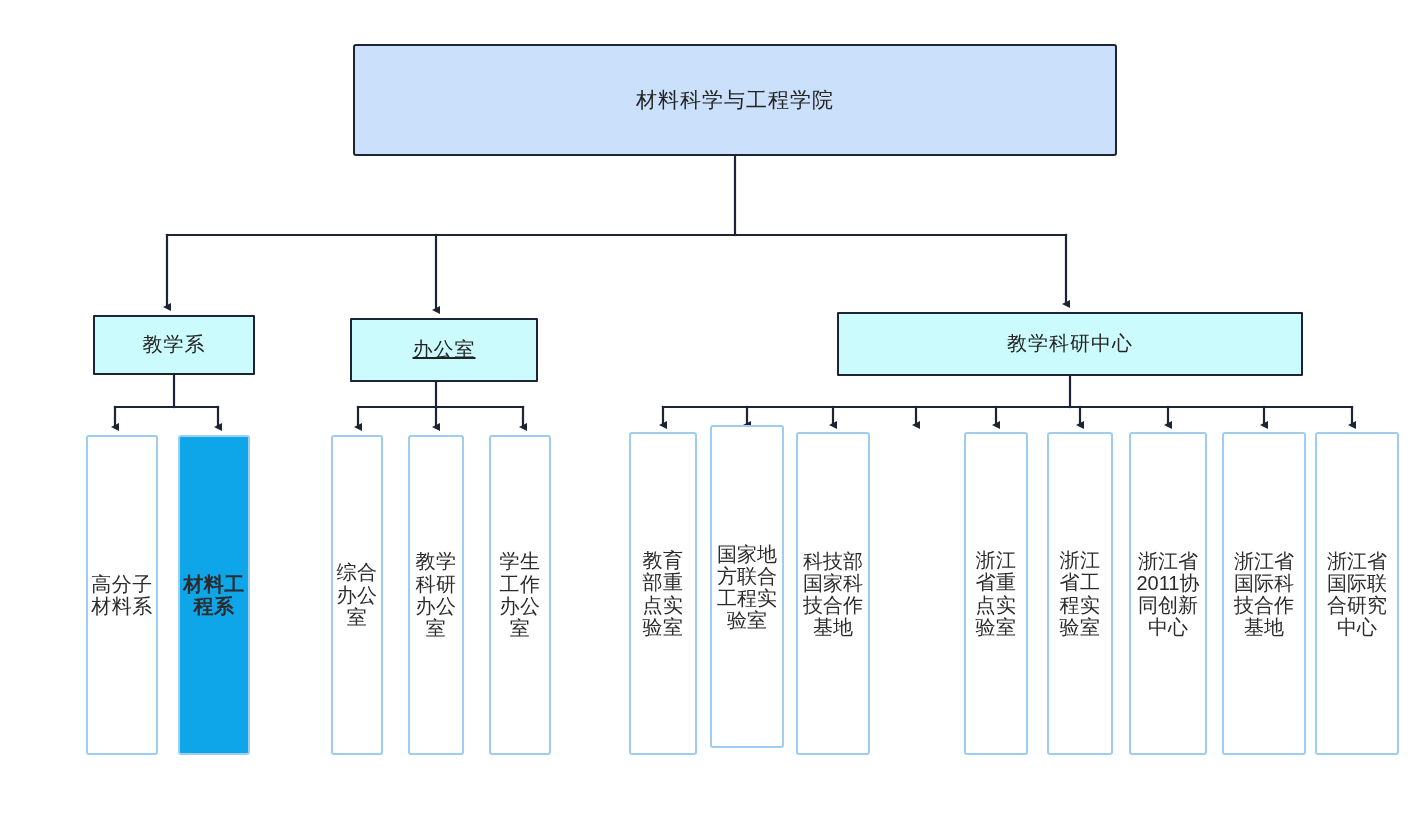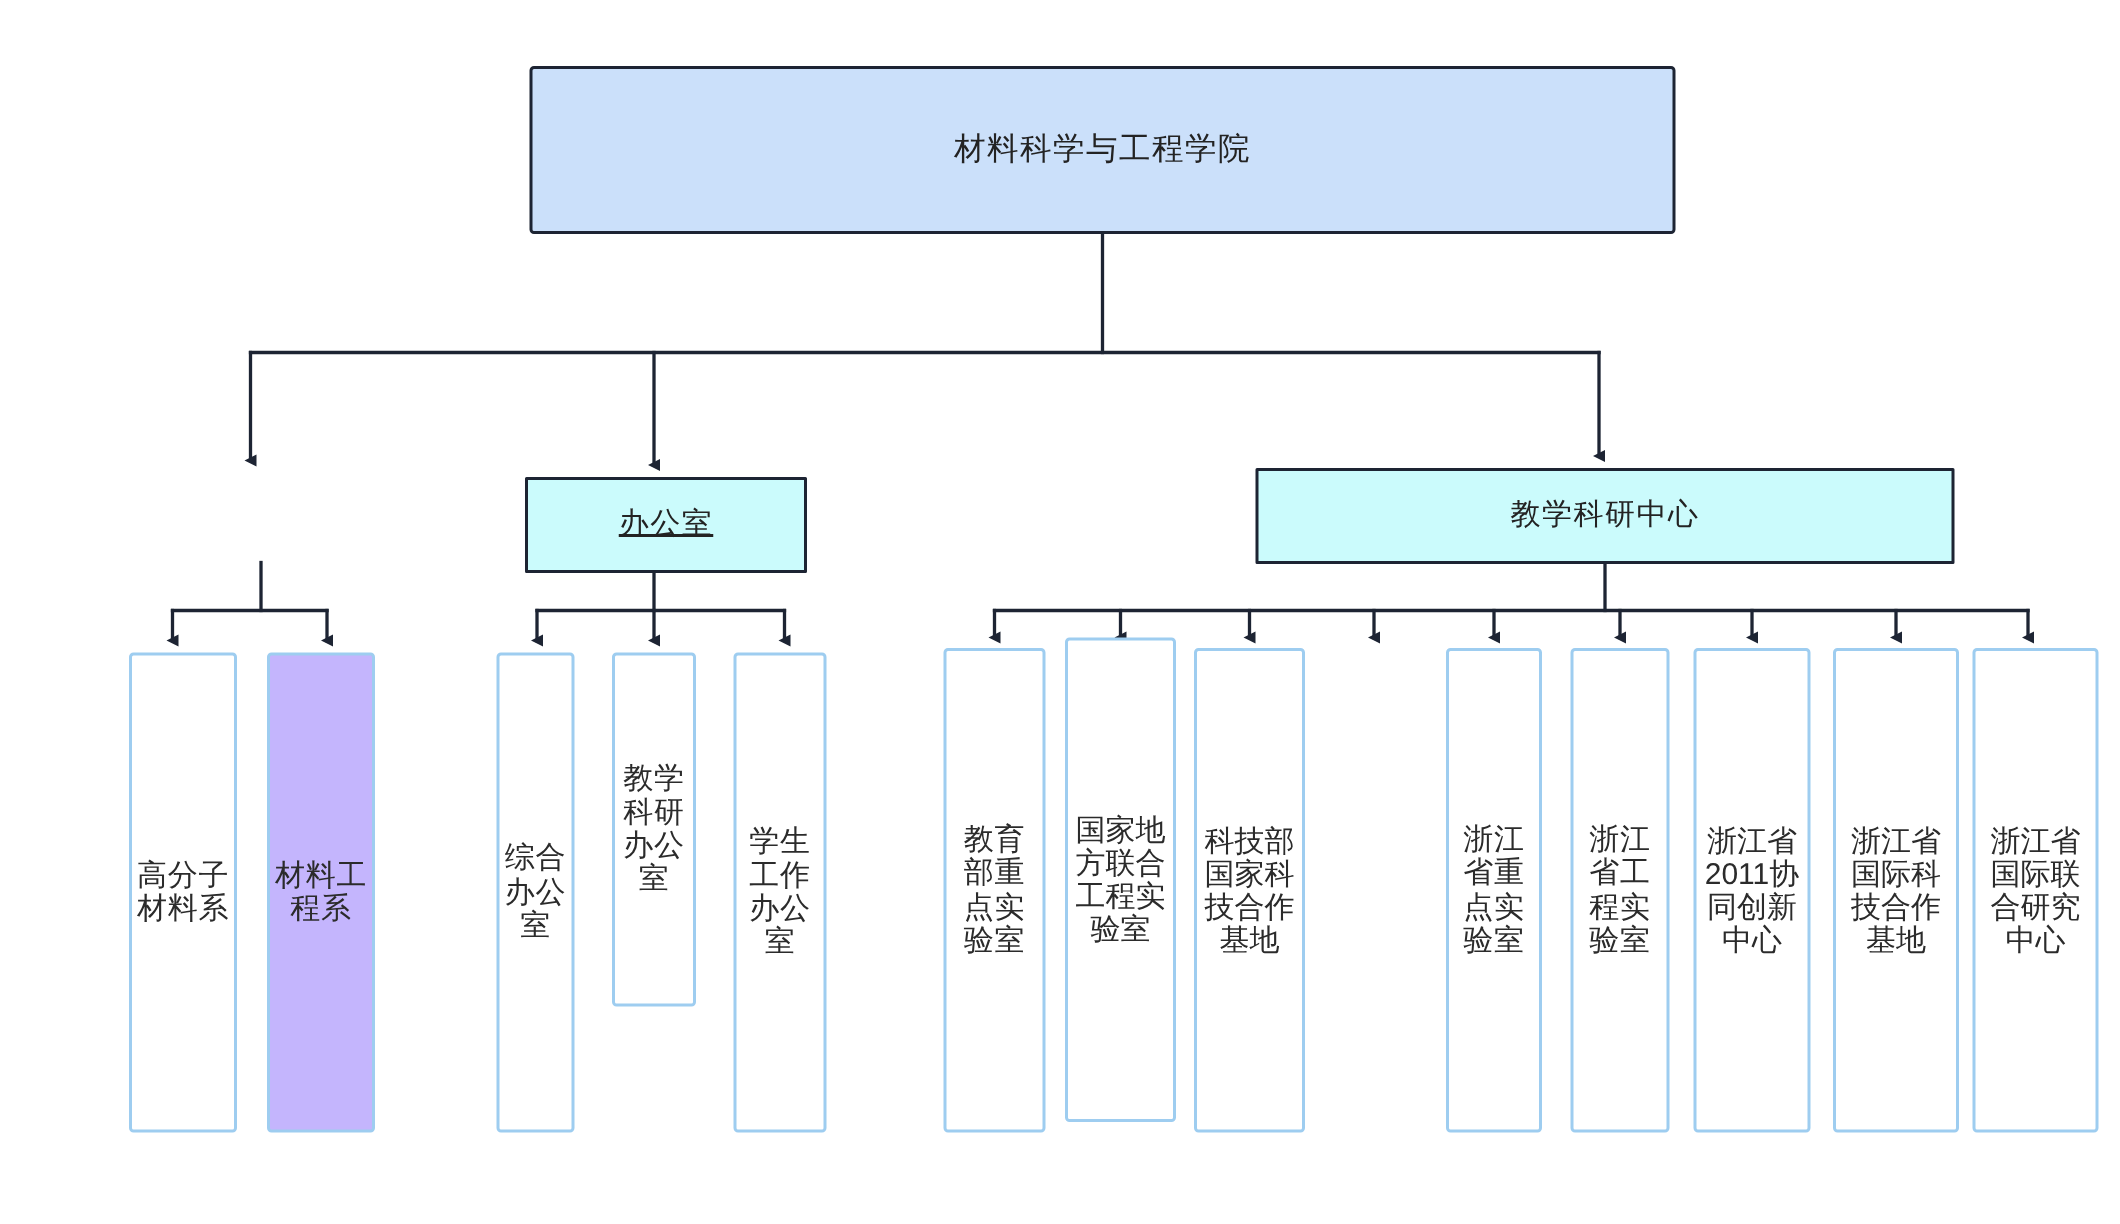--- a/index.html
+++ b/index.html
@@ -122,38 +122,41 @@
       <path d="M1132,407 L1132,425" marker-end="url(#arrowhead)"></path>
       <path d="M1228,407 L1228,425" marker-end="url(#arrowhead)"></path>
       <path d="M1316,407 L1316,425" marker-end="url(#arrowhead)"></path>
     </g>
   </svg>
 
   <div class="node root" style="left: 317px; top: 44px; width: 764px; height: 112px; background: rgb(203, 224, 250); border-color: rgb(29, 36, 51);">
     <span>材料科学与工程学院</span>
   </div>
 
+  <div class="node lvl1" style="left: 57px; top: 315px; width: 162px; height: 60px; background: rgb(203, 251, 252); border-color: rgb(29, 36, 51);">
+    <span>教学系</span>
+  </div>
   <div class="node lvl1" style="left: 314px; top: 318px; width: 188px; height: 64px; background: rgb(203, 251, 252); border-color: rgb(29, 36, 51); text-decoration: underline;">
     <span>办公室</span>
   </div>
   <div class="node lvl1" style="left: 801px; top: 312px; width: 466px; height: 64px; background: rgb(203, 251, 252); border-color: rgb(29, 36, 51);">
     <span>教学科研中心</span>
   </div>
 
   <div class="node leaf" style="left: 50px; top: 435px; width: 72px; height: 320px; background: rgb(255, 255, 255); border-color: rgb(158, 205, 240);">
     <span class="leaf-text">高分子材料系</span>
   </div>
-  <div class="node leaf" style="left: 142px; top: 435px; width: 72px; height: 320px; background: #c4b5fd; border-color: rgb(158, 205, 240);">
+  <div class="node leaf" style="left: 142px; top: 435px; width: 72px; height: 320px; background: #0ea5e9; border-color: rgb(158, 205, 240); font-weight: bold;">
     <span class="leaf-text">材料工程系</span>
   </div>
 
   <div class="node leaf" style="left: 295px; top: 435px; width: 52px; height: 320px; background: rgb(255, 255, 255); border-color: rgb(158, 205, 240);">
     <span class="leaf-text">综合办公室</span>
   </div>
-  <div class="node leaf" style="left: 372px; top: 435px; width: 56px; height: 236px; background: rgb(255, 255, 255); border-color: rgb(158, 205, 240);">
+  <div class="node leaf" style="left: 372px; top: 435px; width: 56px; height: 320px; background: rgb(255, 255, 255); border-color: rgb(158, 205, 240);">
     <span class="leaf-text">教学科研办公室</span>
   </div>
   <div class="node leaf" style="left: 453px; top: 435px; width: 62px; height: 320px; background: rgb(255, 255, 255); border-color: rgb(158, 205, 240);">
     <span class="leaf-text">学生工作办公室</span>
   </div>
 
   <div class="node leaf" style="left: 593px; top: 432px; width: 68px; height: 323px; background: rgb(255, 255, 255); border-color: rgb(158, 205, 240);">
     <span class="leaf-text">教育部重点实验室</span>
   </div>
   <div class="node leaf two-col" style="left: 674px; top: 425px; width: 74px; height: 323px; background: rgb(255, 255, 255); border-color: rgb(158, 205, 240);">

